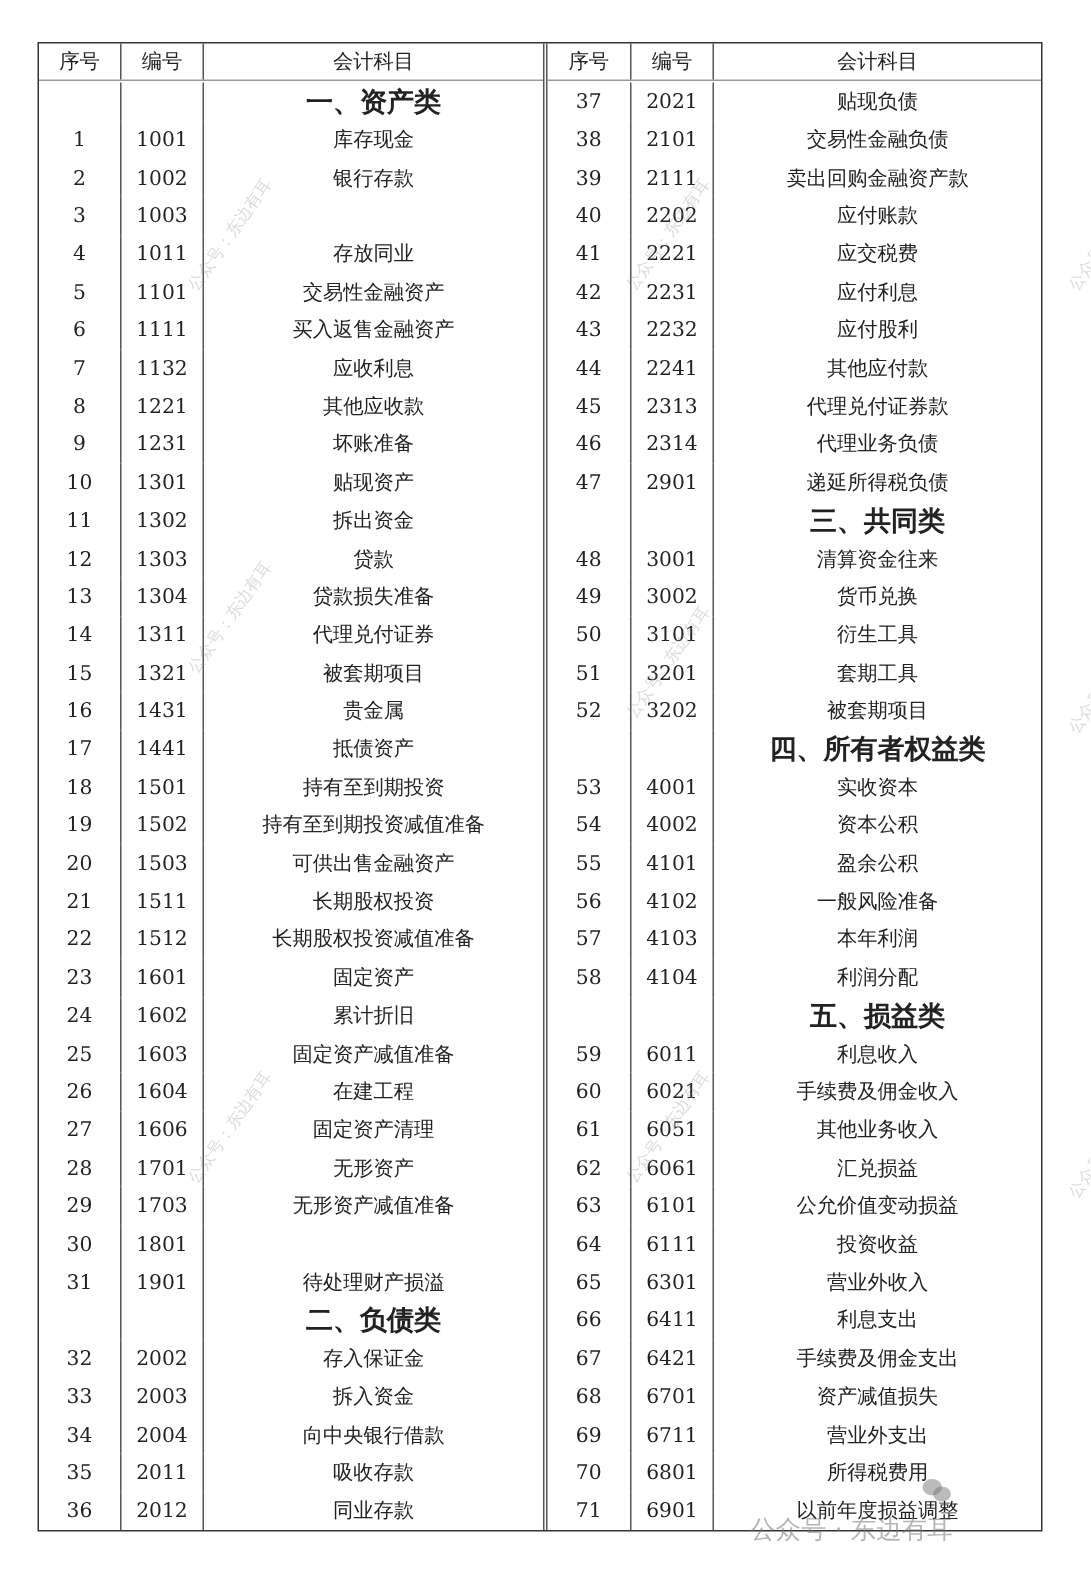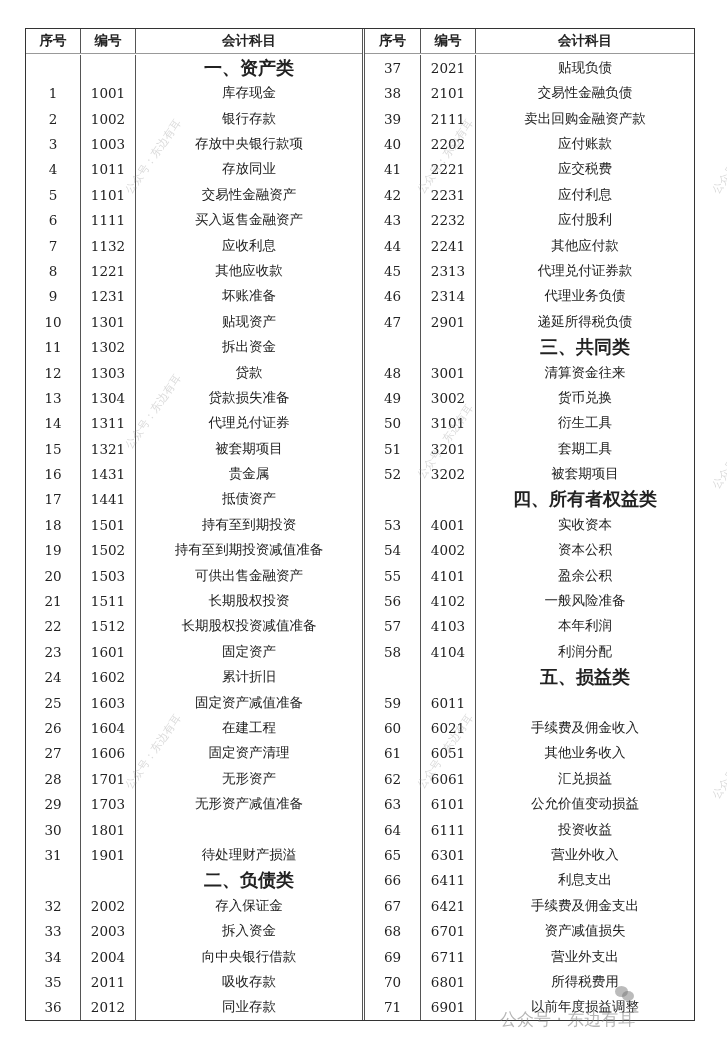--- a/index.html
+++ b/index.html
@@ -4,21 +4,21 @@
 <style>
   html, body { margin: 0; padding: 0; background: #ffffff; }
   body { width: 727px; height: 1050px; position: relative; overflow: hidden;
          font-family: "DejaVu Serif", "Liberation Serif", serif; color: #222; }
   .table-wrap { position: absolute; left: 25px; top: 28px; width: 670px; height: 993px;
                 border: 1.5px solid #333; box-sizing: border-box; display: flex; }
   .half { height: 100%; display: flex; flex-direction: column; }
   .half.left { width: 336px; border-right: 3px double #555; }
   .half.right { flex: 1; }
   .row { display: flex; height: 25.4px; align-items: center; }
-  .row.header { height: 25px; border-bottom: 1.2px solid #999; font-family: "DejaVu Sans", sans-serif; font-weight: bold; font-size: 13px; justify-content: space-between; }
+  .row.header { height: 25px; border-bottom: 1.2px solid #999; font-family: "DejaVu Sans", sans-serif; font-weight: normal; font-size: 13px; justify-content: space-between; }
   .cell { height: 100%; display: flex; align-items: center; justify-content: center; box-sizing: border-box; font-size: 13.5px; white-space: nowrap; }
   .c-seq { width: 55px; border-right: 1px solid #555; }
   .c-code { width: 55px; border-right: 1px solid #555; }
   .c-name { flex: 1; }
   .half.right .c-seq { width: 56px; }
   .row.cat .c-name { font-family: "DejaVu Sans", sans-serif; font-weight: bold; font-size: 18px; }
   .body { flex: 1; display: flex; flex-direction: column; padding-top: 1px; }
   .wm { position: absolute; color: rgba(150,150,150,0.35); font-family: "DejaVu Sans", sans-serif;
         font-size: 11px; transform: rotate(-55deg); transform-origin: left center; white-space: nowrap; pointer-events: none; }
   .wm-corner { position: absolute; left: 500px; top: 986px; color: rgba(120,120,120,0.55);
@@ -49,21 +49,20 @@
           <div class="cell c-name">库存现金</div>
         </div>
         <div class="row">
           <div class="cell c-seq">2</div>
           <div class="cell c-code">1002</div>
           <div class="cell c-name">银行存款</div>
         </div>
         <div class="row">
           <div class="cell c-seq">3</div>
           <div class="cell c-code">1003</div>
-          <div class="cell c-name">存放中央银行款项</div>
         </div>
         <div class="row">
           <div class="cell c-seq">4</div>
           <div class="cell c-code">1011</div>
           <div class="cell c-name">存放同业</div>
         </div>
         <div class="row">
           <div class="cell c-seq">5</div>
           <div class="cell c-code">1101</div>
           <div class="cell c-name">交易性金融资产</div>
@@ -357,20 +356,21 @@
           <div class="cell c-name">利润分配</div>
         </div>
         <div class="row cat">
           <div class="cell c-seq"></div>
           <div class="cell c-code"></div>
           <div class="cell c-name">五、损益类</div>
         </div>
         <div class="row">
           <div class="cell c-seq">59</div>
           <div class="cell c-code">6011</div>
+          <div class="cell c-name">利息收入</div>
         </div>
         <div class="row">
           <div class="cell c-seq">60</div>
           <div class="cell c-code">6021</div>
           <div class="cell c-name">手续费及佣金收入</div>
         </div>
         <div class="row">
           <div class="cell c-seq">61</div>
           <div class="cell c-code">6051</div>
           <div class="cell c-name">其他业务收入</div>

